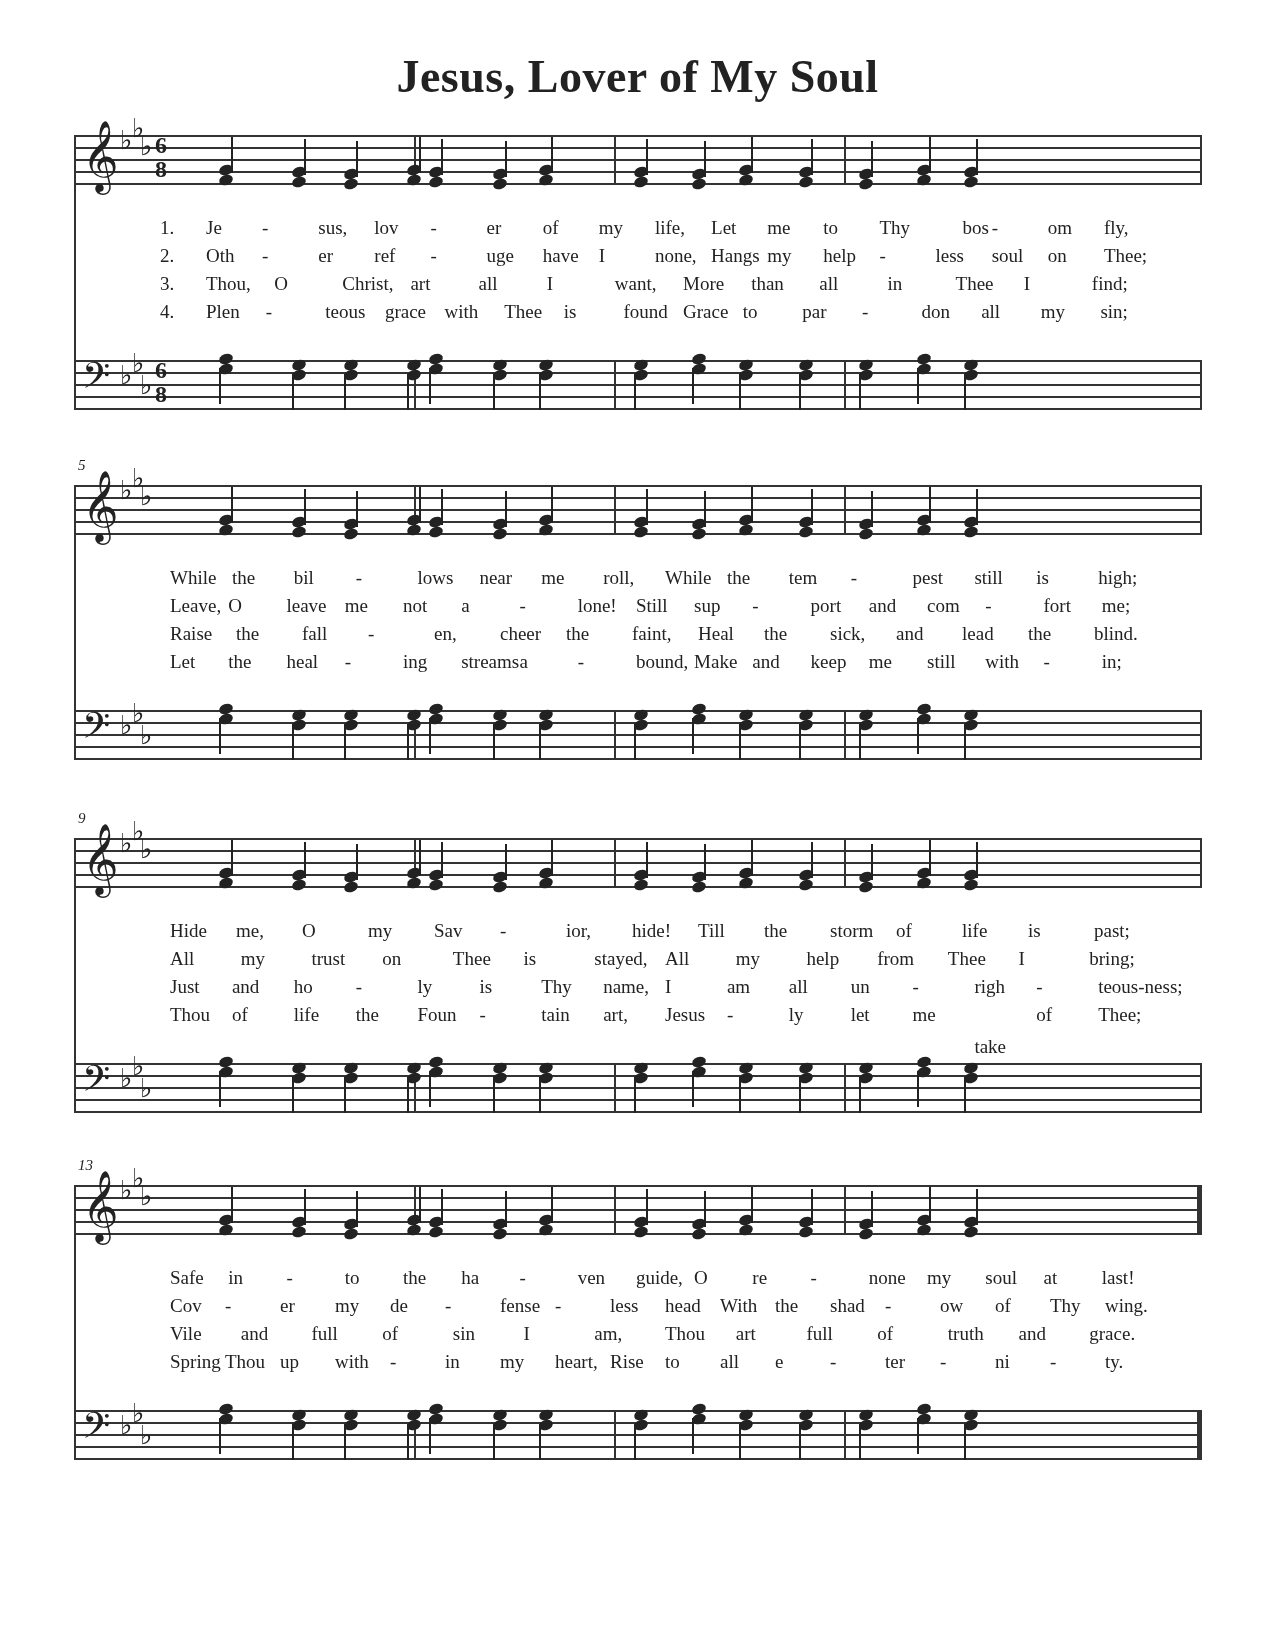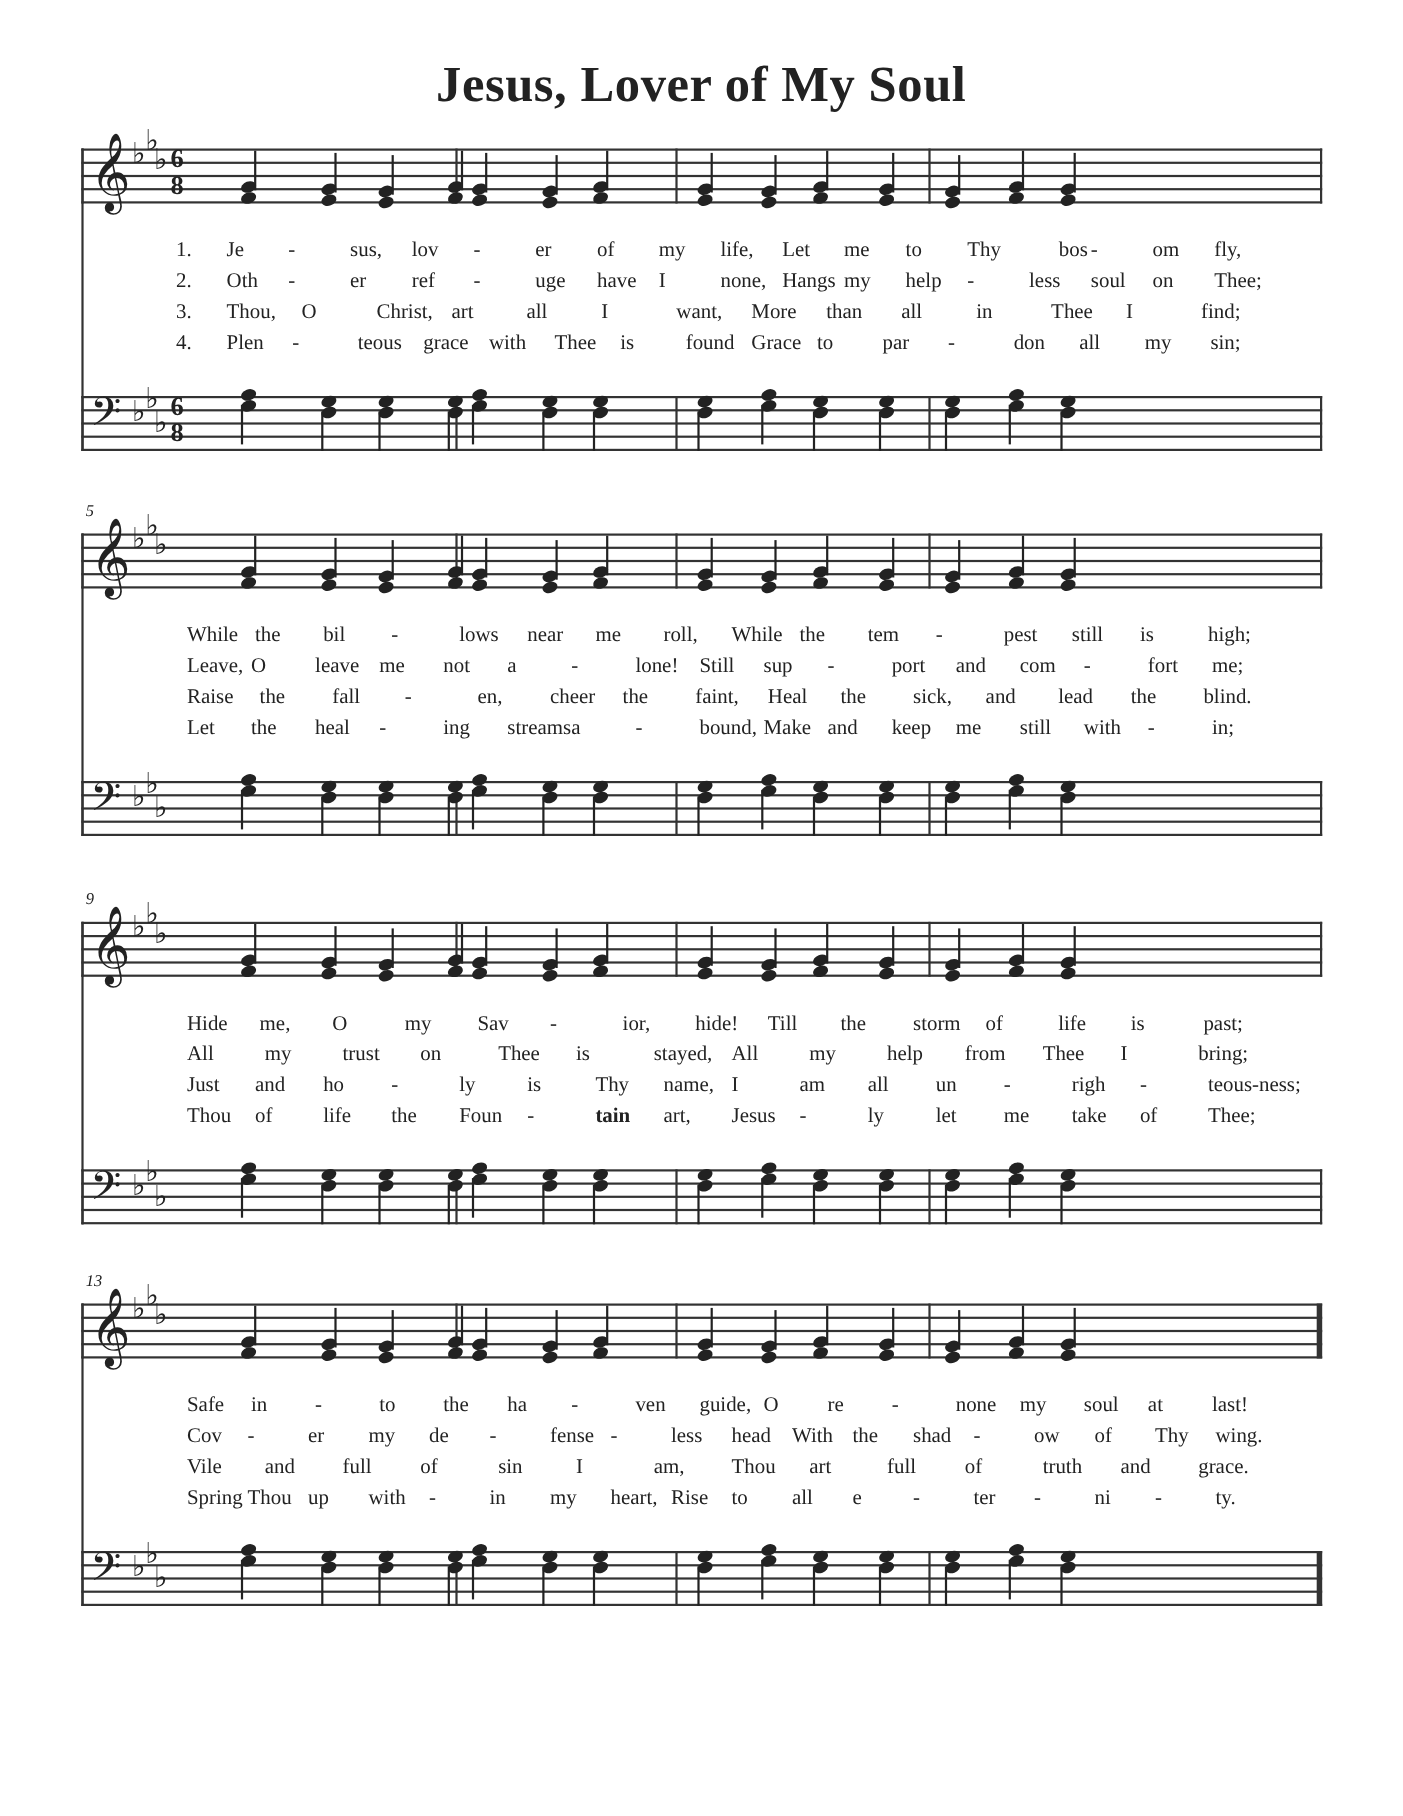--- a/index.html
+++ b/index.html
@@ -601,28 +601,28 @@
           <span class="syl" style="left: 876.25px;">-</span>
           <span class="syl" style="left: 938.125px;">teous-ness;</span>
         </div>
         <div class="vline" style="top: 84px;">
           <span class="syl" style="left: 10px;">Thou</span>
           <span class="syl" style="left: 71.875px;">of</span>
           <span class="syl" style="left: 133.75px;">life</span>
           <span class="syl" style="left: 195.625px;">the</span>
           <span class="syl" style="left: 257.5px;">Foun</span>
           <span class="syl" style="left: 319.375px;">-</span>
-          <span class="syl" style="left: 381.25px; font-weight: bold;">tain</span>
+          <span class="syl" style="left: 381.25px;">tain</span>
           <span class="syl" style="left: 443.125px;">art,</span>
           <span class="syl" style="left: 505px;">Jesus</span>
           <span class="syl" style="left: 566.875px;">-</span>
           <span class="syl" style="left: 628.75px;">ly</span>
           <span class="syl" style="left: 690.625px;">let</span>
           <span class="syl" style="left: 752.5px;">me</span>
-          <span class="syl" style="left: 814.375px;">take</span>
+          <span class="syl" style="left: 814.375px; margin-top: 32px;">take</span>
           <span class="syl" style="left: 876.25px;">of</span>
           <span class="syl" style="left: 938.125px;">Thee;</span>
         </div>
       </div>
     </div>
     <div class="system" style="top: 1185px; height: 330px;">
       <div class="mnum" style="top: -28px;">13</div>
       <div class="staff" style="top: 0px;">
         <div class="line" style="top: 0px;"></div>
         <div class="line" style="top: 12px;"></div>

